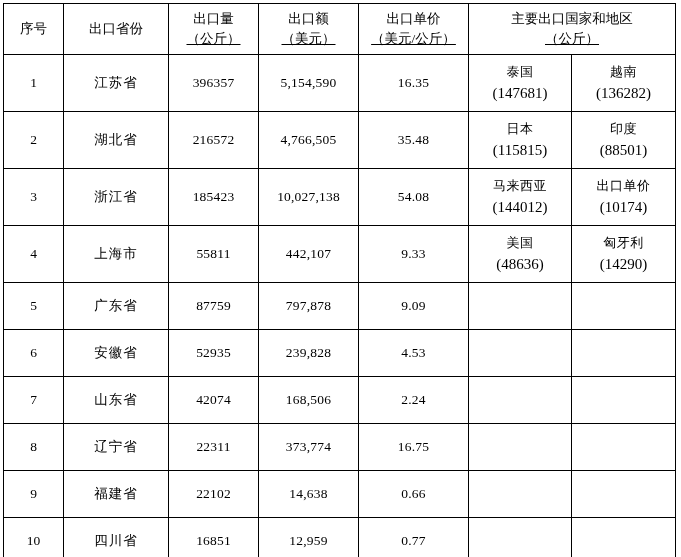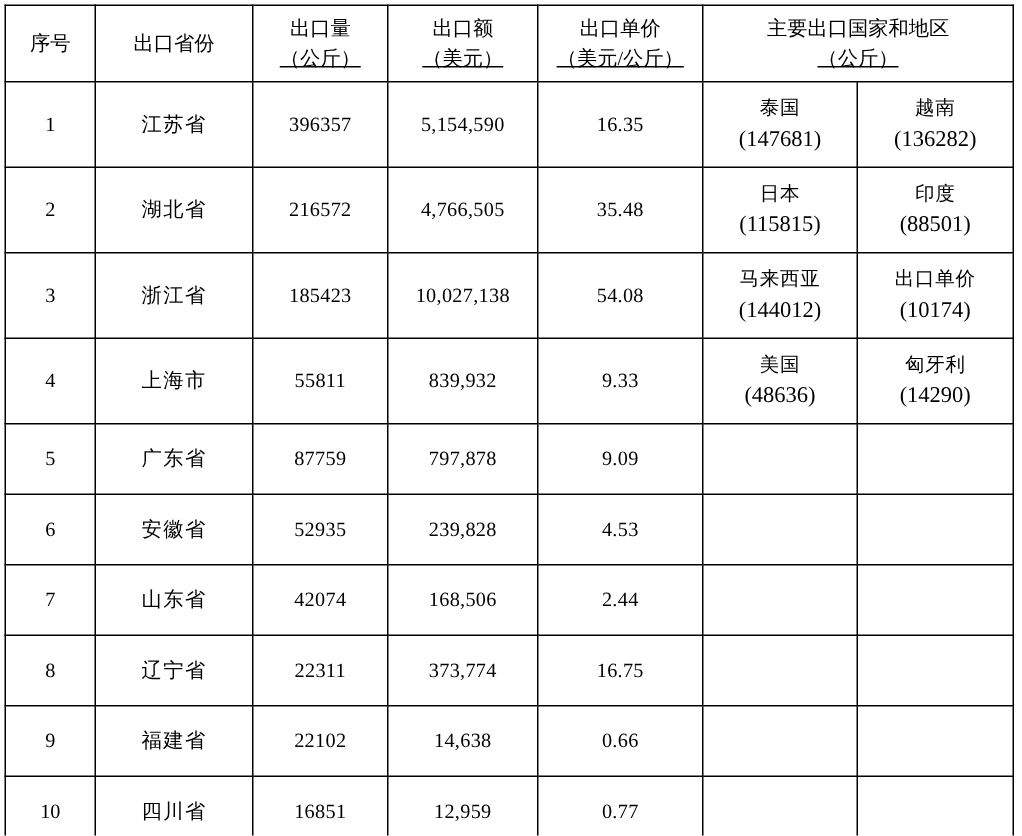--- a/index.html
+++ b/index.html
@@ -145,21 +145,21 @@
         </td>
         <td>
           <span class="country-name">出口单价</span>
           <span class="country-val">(10174)</span>
         </td>
       </tr>
       <tr class="tall">
         <td class="idx">4</td>
         <td class="cn">上海市</td>
         <td class="num">55811</td>
-        <td class="num">839,932</td>
+        <td class="num">442,107</td>
         <td class="num">9.33</td>
         <td>
           <span class="country-name">美国</span>
           <span class="country-val">(48636)</span>
         </td>
         <td>
           <span class="country-name">匈牙利</span>
           <span class="country-val">(14290)</span>
         </td>
       </tr>
@@ -187,21 +187,21 @@
         </td>
         <td class="blank-cell">
           <span class="country-name"></span>
         </td>
       </tr>
       <tr>
         <td class="idx">7</td>
         <td class="cn">山东省</td>
         <td class="num">42074</td>
         <td class="num">168,506</td>
-        <td class="num">2.44</td>
+        <td class="num">2.24</td>
         <td class="blank-cell">
           <span class="country-name"></span>
         </td>
         <td class="blank-cell">
           <span class="country-name"></span>
         </td>
       </tr>
       <tr>
         <td class="idx">8</td>
         <td class="cn">辽宁省</td>

